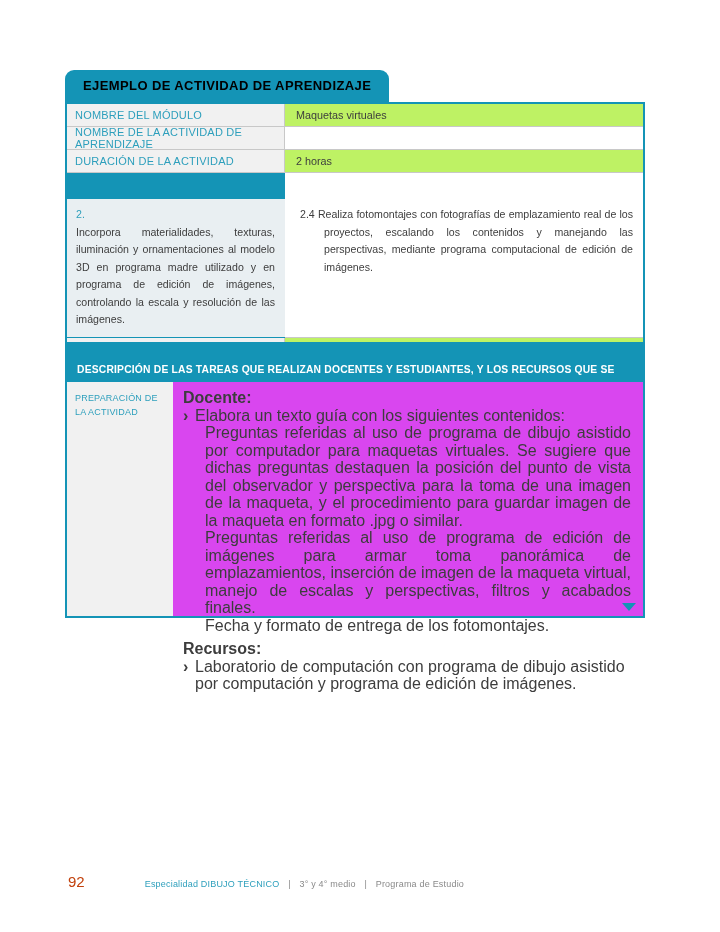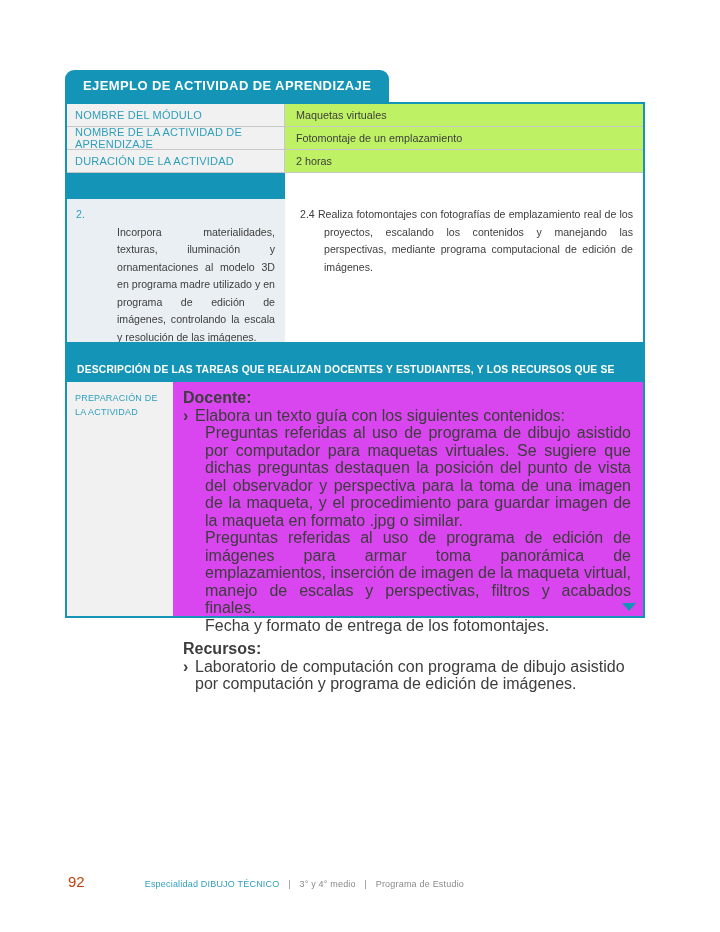--- a/index.html
+++ b/index.html
@@ -5,21 +5,21 @@
   * { margin:0; padding:0; box-sizing:border-box; }
   html,body { background:#ffffff; }
   body { font-family:"Liberation Sans", sans-serif; }
   .page {
     position:relative; width:720px; height:932px; background:#ffffff;
     margin:0 auto; overflow:hidden;
   }
   
   .title-tab {
     position:absolute; left:65px; top:70px; height:32px;
-    background:#1494b6; color:#ffffff;
+    background:#1494b6; color:#000000;
     border-radius:9px 9px 0 0;
     font-size:13px; font-weight:bold; letter-spacing:0.4px;
     line-height:32px; padding:0 18px;
     display:inline-block;
   }
   
   .upper-table {
     position:absolute; left:65px; top:102px; width:580px;
     border:2px solid #1494b6; background:#ffffff;
   }
@@ -47,21 +47,21 @@
     font-size:9.5px; font-weight:bold; letter-spacing:0.3px;
     display:flex; align-items:center; justify-content:center;
   }
   .content-row { min-height:112px; border-bottom:1px solid #c8c8c8; }
   .expected-cell {
     width:218px; flex:0 0 218px; background:#e9eff2;
     padding:7px 10px 8px 9px; font-size:10.6px; color:#3d3d3d;
     line-height:17.5px;
   }
   .expected-number { color:#2d9fbc; display:block; }
-  .expected-text { text-align:justify;margin-left:41px; }
+  .expected-text { text-align:justify; }
   .content-gap { width:3px; flex:0 0 3px; background:#ffffff; }
   .criteria-cell {
     flex:1; background:#ffffff; padding:7px 10px 8px 12px;
     font-size:10.6px; color:#3d3d3d; line-height:17.5px;
   }
   .criteria-para { padding-left:24px; text-indent:-24px; text-align:justify; }
   .method-row { height:26px; }
   .method-row .label-cell, .method-row .value-cell { font-size:9px; }
   
   .desc-band {
@@ -111,21 +111,20 @@
 
   <div class="upper-table">
 
     <div class="row info-row">
       <div class="label-cell">NOMBRE DEL MÓDULO</div>
       <div class="value-cell">Maquetas virtuales</div>
     </div>
 
     <div class="row info-row">
       <div class="label-cell">NOMBRE DE LA ACTIVIDAD DE APRENDIZAJE</div>
-      <div class="value-cell">Fotomontaje de un emplazamiento</div>
     </div>
 
     <div class="row info-row">
       <div class="label-cell">DURACIÓN DE LA ACTIVIDAD</div>
       <div class="value-cell">2 horas</div>
     </div>
 
     <div class="row header-row">
       <div class="header-cell-left">APRENDIZAJES ESPERADOS</div>
       <div class="header-gap"></div>

